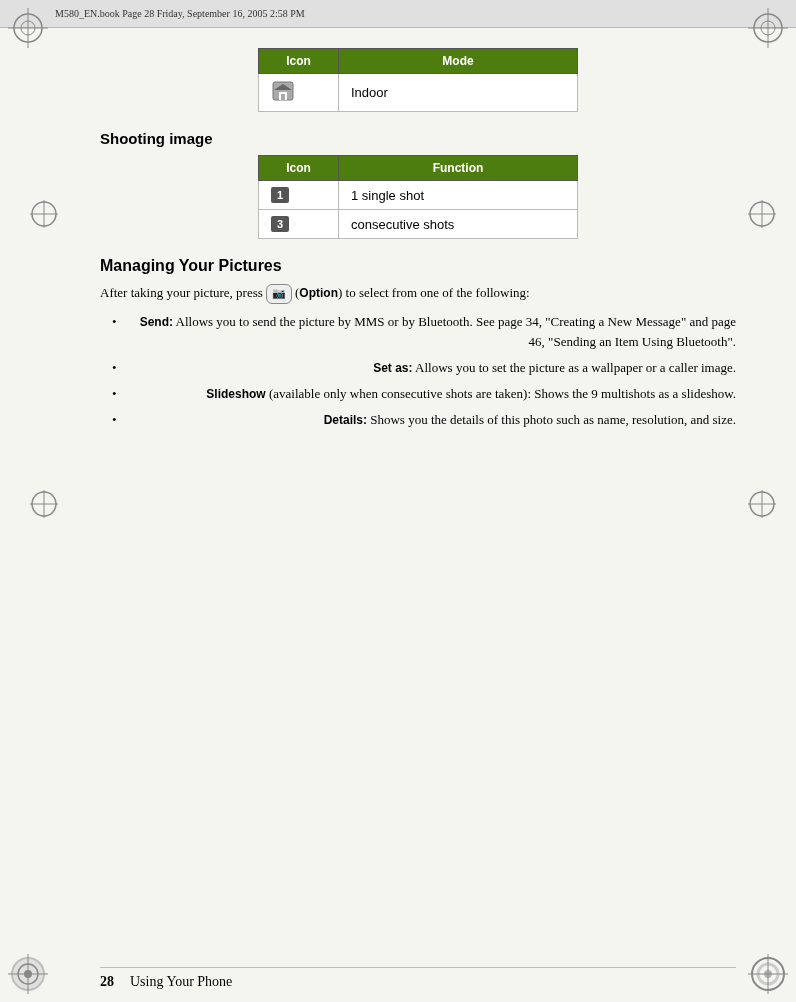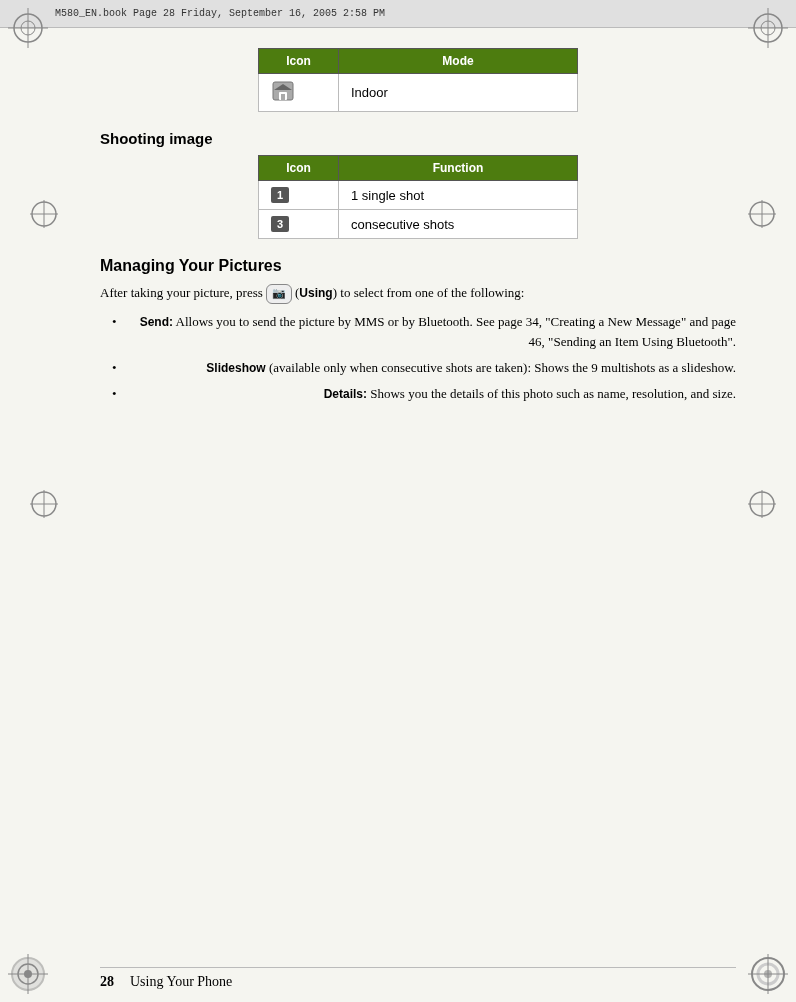--- a/index.html
+++ b/index.html
@@ -44,21 +44,21 @@
       top: 0;
       left: 0;
       width: 100%;
       height: 28px;
       background: #e0e0e0;
       border-bottom: 1px solid #bbb;
       display: flex;
       align-items: center;
       padding-left: 55px;
       font-size: 10px;
-      font-family: Liberation Mono, monospace;
+      font-family: Liberation Serif, serif;
       color: #333;
     }
 
     
     .content {
       position: absolute;
       top: 28px;
       left: 100px;
       right: 60px;
       bottom: 50px;
@@ -304,27 +304,31 @@
           <td>consecutive shots</td>
         </tr>
       </tbody>
     </table>
 
     <div class="section-heading" style="margin-top:14px; font-size:16px;">Managing Your Pictures</div>
 
     <div class="body-text">
       After taking your picture, press
       <span style="display:inline-block; border:1px solid #888; border-radius:6px; padding:0 5px; font-size:11px; font-family:Arial,sans-serif; background:#eee; vertical-align:middle;">📷</span>
-      (<span class="bold-term">Using</span>) to select from one of the following:
+      (<span class="bold-term">Option</span>) to select from one of the following:
     </div>
 
     <ul class="bullet-list">
       <li>
         <span class="bold-term">Send:</span>
         <span> Allows you to send the picture by MMS or by Bluetooth. See page 34, "Creating a New Message" and page 46, "Sending an Item Using Bluetooth".</span>
+      </li>
+      <li>
+        <span class="bold-term">Set as:</span>
+        <span> Allows you to set the picture as a wallpaper or a caller image.</span>
       </li>
       <li>
         <span class="bold-term">Slideshow</span>
         <span> (available only when consecutive shots are taken): Shows the 9 multishots as a slideshow.</span>
       </li>
       <li>
         <span class="bold-term">Details:</span>
         <span> Shows you the details of this photo such as name, resolution, and size.</span>
       </li>
     </ul>

